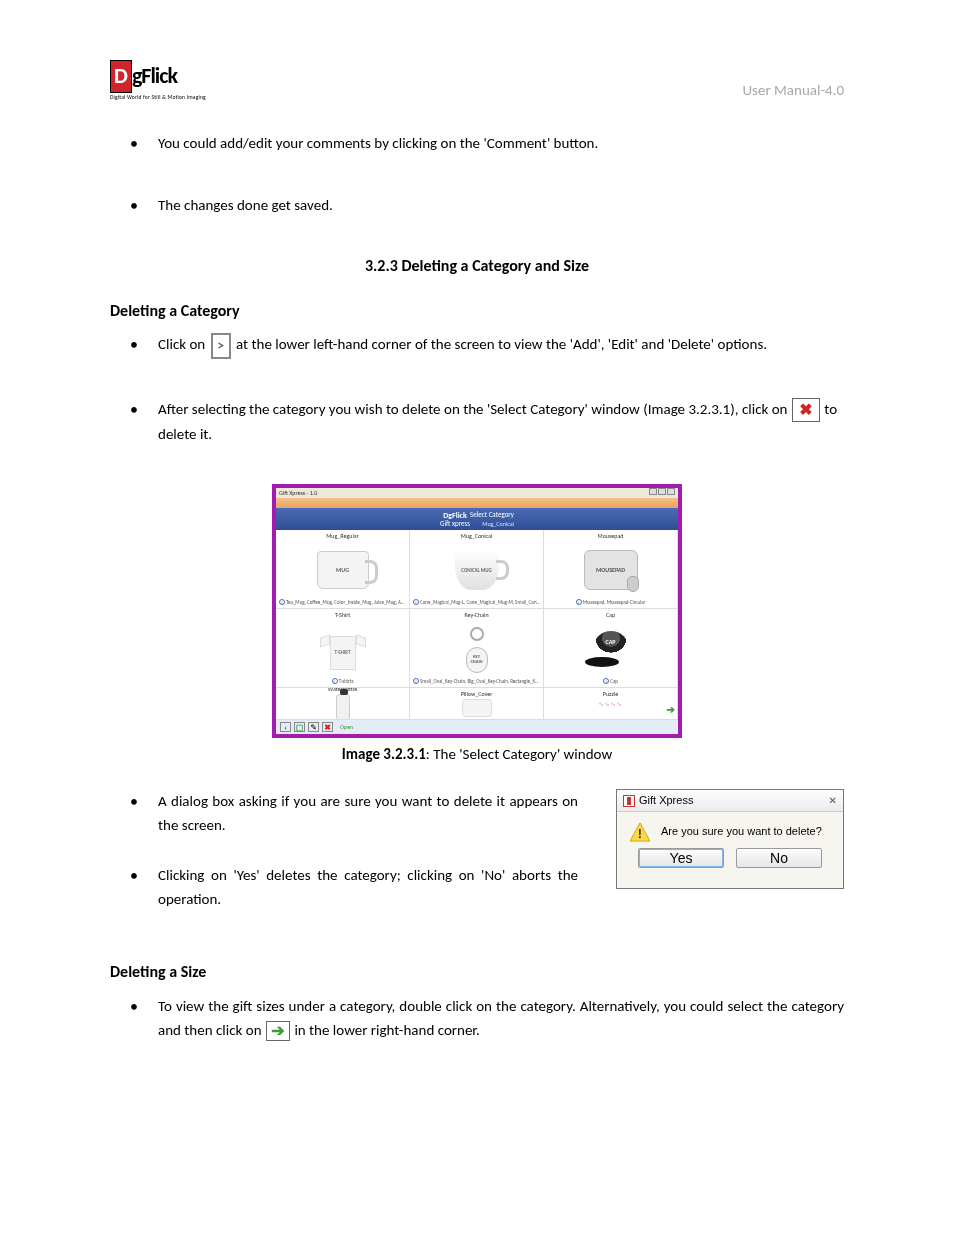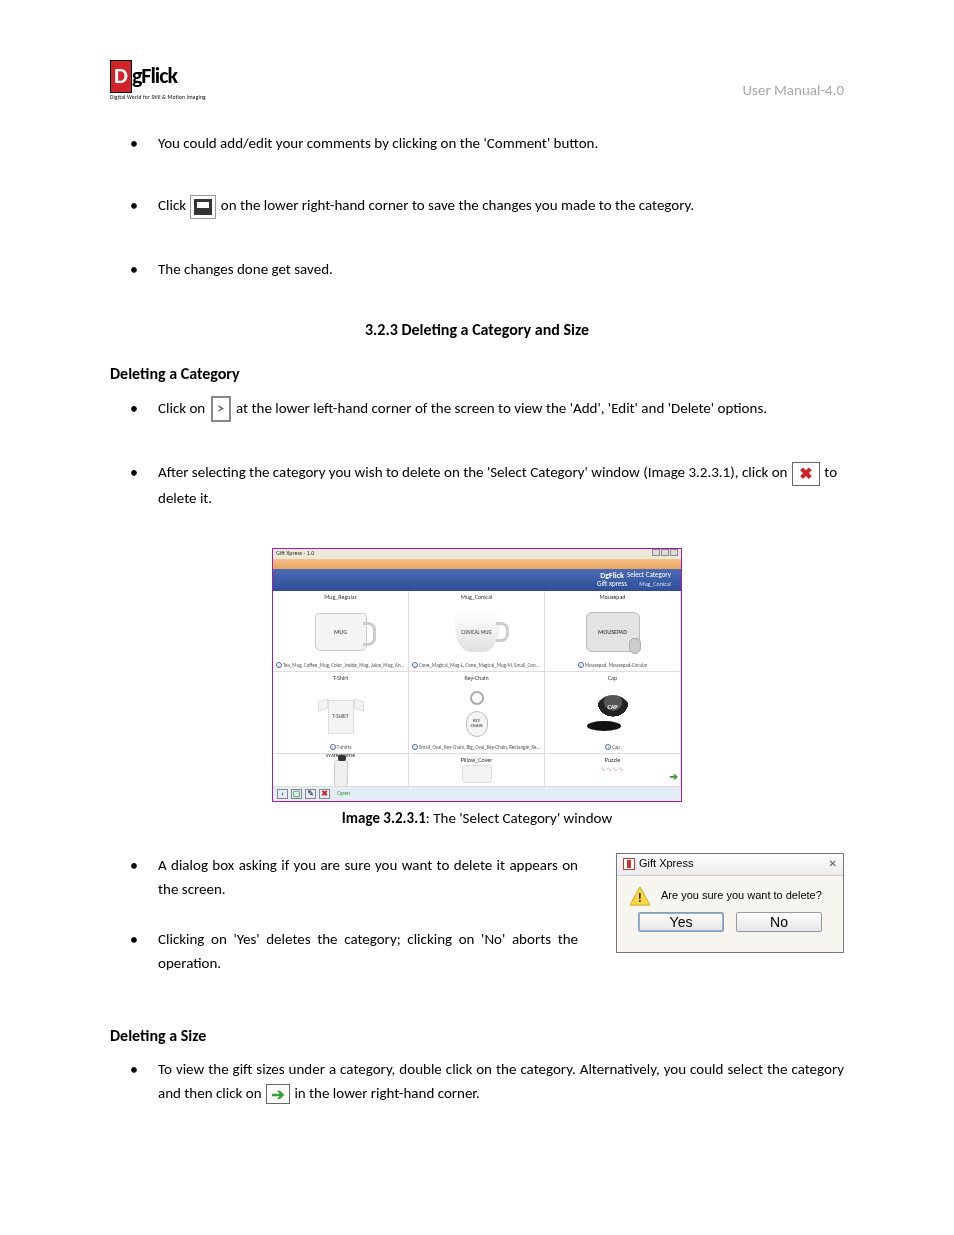--- a/index.html
+++ b/index.html
@@ -32,25 +32,25 @@
   .inline-icon-next .arr { color: #3a9d3a; font-weight: bold; font-size: 16px; }
   .section-num { font-weight: bold; text-align: center; margin: 24px 0 22px 0; font-size: 16px; }
   .subhead { font-weight: bold; font-size: 16px; margin: 14px 0 10px 0; }
   .justify { text-align: justify; }
   .split { display: flex; gap: 38px; align-items: flex-start; }
   .split .left-col { flex: 1; }
   .split .left-col ul.bullets > li { margin-bottom: 26px; }
   .figure-wrap { text-align: center; margin: 4px 0 24px 0; }
   .caption { font-size: 15px; margin-top: 6px; }
   
-  .shot1 { width: 410px; height: 254px; margin: 0 auto; border: 1px solid #a21caf; display: flex; flex-direction: column; font-size: 7px; background: #0f172a; }
+  .shot1 { width: 410px; height: 254px; margin: 0 auto; border: 4px solid #a21caf; display: flex; flex-direction: column; font-size: 7px; background: #0f172a; }
   .shot1-titlebar { height: 10px; background: #ece9d8; display:flex; align-items:center; justify-content:space-between; padding:0 3px; font-size:6px; color:#333; }
   .shot1-titlebar .wbtns span { display:inline-block; width:8px; height:7px; border:1px solid #888; margin-left:1px; background:#ddd; }
   .shot1-toolbar { height: 10px; background: linear-gradient(#f5c08a,#e8a55f); }
-  .shot1-brand { height: 22px; background: linear-gradient(#4a6bb5,#2e4d94); display: flex; align-items: center; justify-content: flex-end; padding: 0 10px; color: #fff; font-size: 7px; }
+  .shot1-brand { height: 22px; background: linear-gradient(#4a6bb5,#2e4d94); display: flex; align-items: center; justify-content: center; padding: 0 0; color: #fff; font-size: 7px; }
   .shot1-brand .bl { display:flex; flex-direction:column; line-height:1.1; }
   .shot1-brand .bl .l1 { font-weight:bold; font-size:8px; color:#fff; }
   .shot1-brand .br { text-align:right; font-size:7px; }
   .shot1-brand .br .crumb { color:#cfe0ff; font-size:6px; }
   .shot1-body { flex: 1; background: #fff; display: grid; grid-template-columns: 1fr 1fr 1fr; grid-template-rows: 1fr 1fr 0.4fr; overflow:hidden; }
   .cell { border-right: 1px solid #ddd; border-bottom: 1px solid #ddd; display: flex; flex-direction: column; padding: 2px 3px; overflow:hidden;justify-content:center; }
   .cell-label { font-size: 6px; color: #333; margin-bottom: 1px; }
   .cell-body { flex: 1; display: flex; align-items: center; justify-content: center; position:relative; }
   .cell-foot { font-size: 5px; color: #555; white-space: nowrap; overflow: hidden; text-overflow: ellipsis; }
   .cell-foot .i { display:inline-block; width:6px; height:6px; border:0.5px solid #4a6bb5; border-radius:50%; color:#4a6bb5; font-size:4px; text-align:center; line-height:5px; margin-right:1px; }
@@ -107,27 +107,20 @@
         <span class="logo-d">D</span>
           <span class="logo-g">gFlick</span>
       </div>
       <div class="logo-sub">Digital World for Still &amp; Motion Imaging</div>
     </div>
     <div class="version">User Manual-4.0</div>
   </div>
 
   <ul class="bullets">
     <li><span>You could add/edit your comments by clicking on the 'Comment' button.</span></li>
-    <li>
-      <span>Click</span>
-      <span class="inline-icon-save">
-          <span class="inner"></span>
-        </span>
-      <span>on the lower right-hand corner to save the changes you made to the category.</span>
-    </li>
     <li><span>The changes done get saved.</span></li>
   </ul>
 
   <div class="section-num">3.2.3 Deleting a Category and Size</div>
 
   <div class="subhead">Deleting a Category</div>
 
   <ul class="bullets">
     <li>
       <span>Click on</span>

